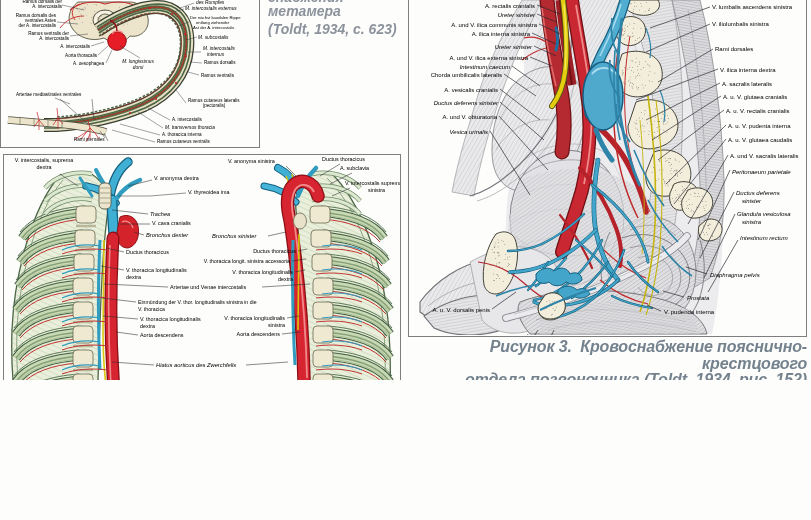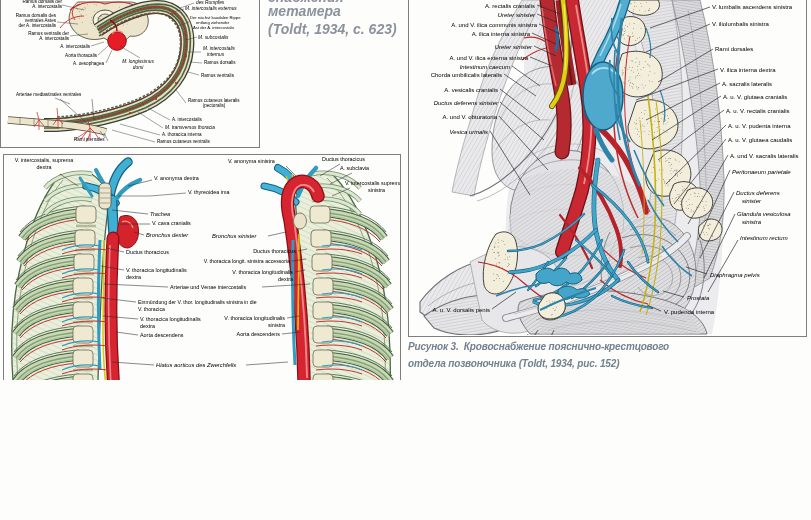--- a/index.html
+++ b/index.html
@@ -154,21 +154,21 @@
       <path d="M202,63 L190,62" fill="none" stroke="#33333a" stroke-width="0.45"></path>
       <path d="M199,75 L188,72" fill="none" stroke="#33333a" stroke-width="0.45"></path>
       <path d="M186,103 L176,90" fill="none" stroke="#33333a" stroke-width="0.45"></path>
       <path d="M170,120 L148,108" fill="none" stroke="#33333a" stroke-width="0.45"></path>
       <path d="M163,128 L138,112" fill="none" stroke="#33333a" stroke-width="0.45"></path>
       <path d="M160,135 L120,124" fill="none" stroke="#33333a" stroke-width="0.45"></path>
       <path d="M155,142 L112,130" fill="none" stroke="#33333a" stroke-width="0.45"></path>
     </svg>
     <div style="position:absolute;left:268px;top:-10px;font-weight:bold;font-style:italic;font-size:14px;line-height:14px;color:#8b929b;white-space:nowrap">снабжения</div>
     <div style="position:absolute;left:268px;top:2px;font-weight:bold;font-style:italic;font-size:14px;line-height:18px;color:#8b929b;white-space:nowrap">метамера<br>(Toldt, 1934, с. 623)</div>
-    <div style="position:absolute;left:408px;top:339px;width:399px;text-align:left;font-weight:bold;font-style:italic;font-size:10px;letter-spacing:-0.15px;line-height:16.5px;color:#74828e">Рисунок 3.&nbsp; Кровоснабжение пояснично-крестцового<br>отдела позвоночника (Toldt, 1934, рис. 152)</div>
+    <div style="position:absolute;left:408px;top:339px;width:399px;text-align:right;font-weight:bold;font-style:italic;font-size:16px;letter-spacing:-0.15px;line-height:16.5px;color:#74828e">Рисунок 3.&nbsp; Кровоснабжение пояснично-крестцового<br>отдела позвоночника (Toldt, 1934, рис. 152)</div>
     <svg style="position:absolute;left:4px;top:155px" width="396" height="365" viewBox="4 155 396 365">
       <defs>
         <pattern id="gh" width="3.2" height="3.2" patternUnits="userSpaceOnUse" patternTransform="rotate(60)">
           <rect width="3.2" height="3.2" fill="#cfddbc"></rect>
           <path d="M0,0 L0,3.2" stroke="#5d7a52" stroke-width="0.9"></path>
         </pattern>
         <pattern id="gh3" width="5" height="5" patternUnits="userSpaceOnUse" patternTransform="rotate(115)">
           <rect width="5" height="5" fill="none"></rect>
           <path d="M0,0 L0,5" stroke="#9fb38e" stroke-width="0.6"></path>
         </pattern>

